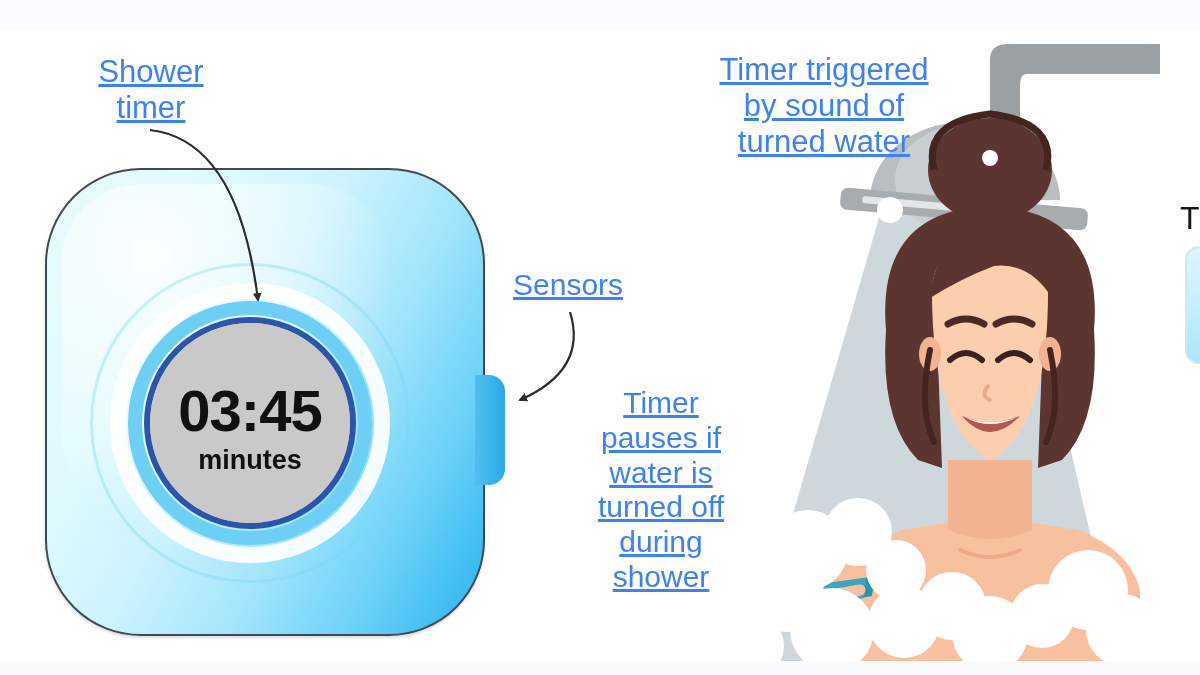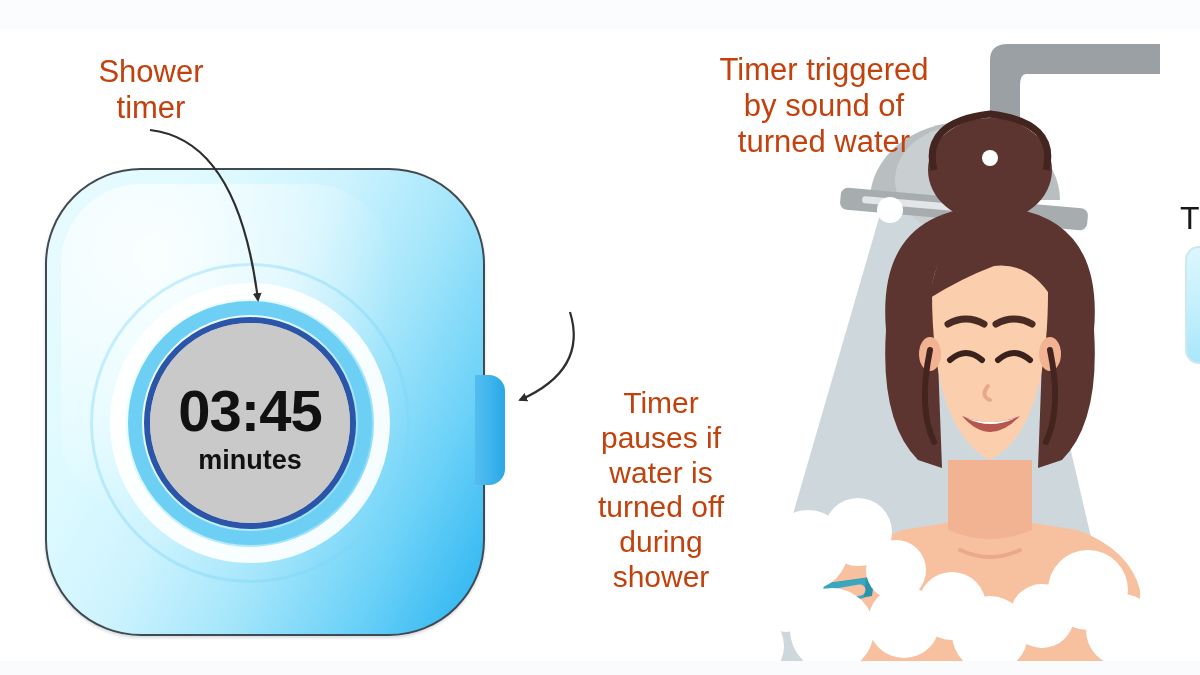--- a/index.html
+++ b/index.html
@@ -127,23 +127,24 @@
     font-size: 27px;
     font-weight: 700;
     color: #111111;
     line-height: 1;
     margin-top: 7px;
   }
 
   
   .label {
     position: absolute;
-    color: #c2410c;
+    color: #3b82f6;
     line-height: 1.16;
     white-space: pre-line;
+    text-decoration: underline;
   }
   .label-shower-timer {
     left: 36px; top: 54px;
     width: 230px;
     font-size: 31px;
     text-align: center;
   }
   .label-sensors {
     left: 513px; top: 268px;
     font-size: 30px;
@@ -308,20 +309,21 @@
       <div class="dial-face">
         <div class="dial-time">03:45</div>
         <div class="dial-unit">minutes</div>
       </div>
     </div>
   </div>
 
   <div class="label label-shower-timer">Shower
 timer</div>
 
+  <div class="label label-sensors">Sensors</div>
 
   <div class="label label-pauses">Timer
 pauses if
 water is
 turned off
 during
 shower</div>
 
   <div class="label label-triggered">Timer triggered
 by sound of

